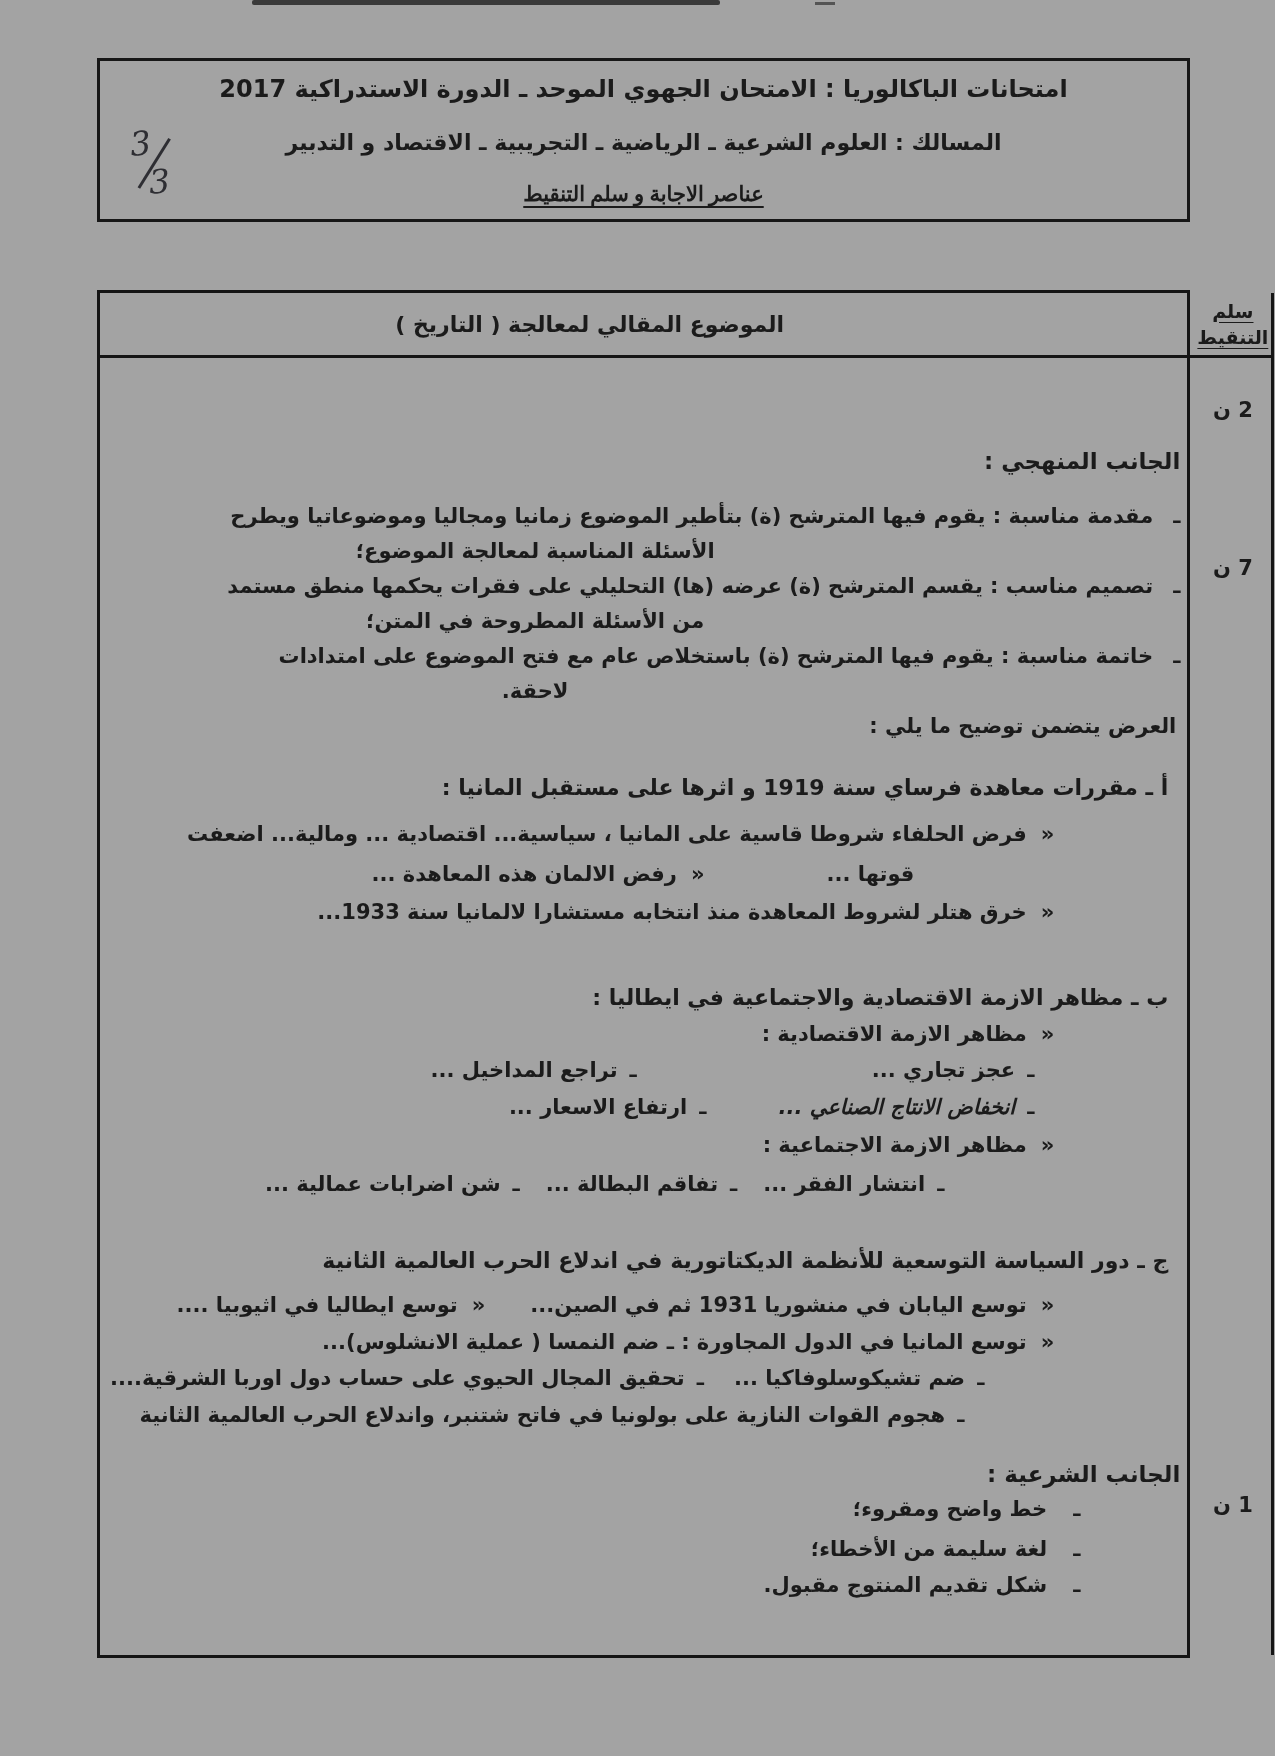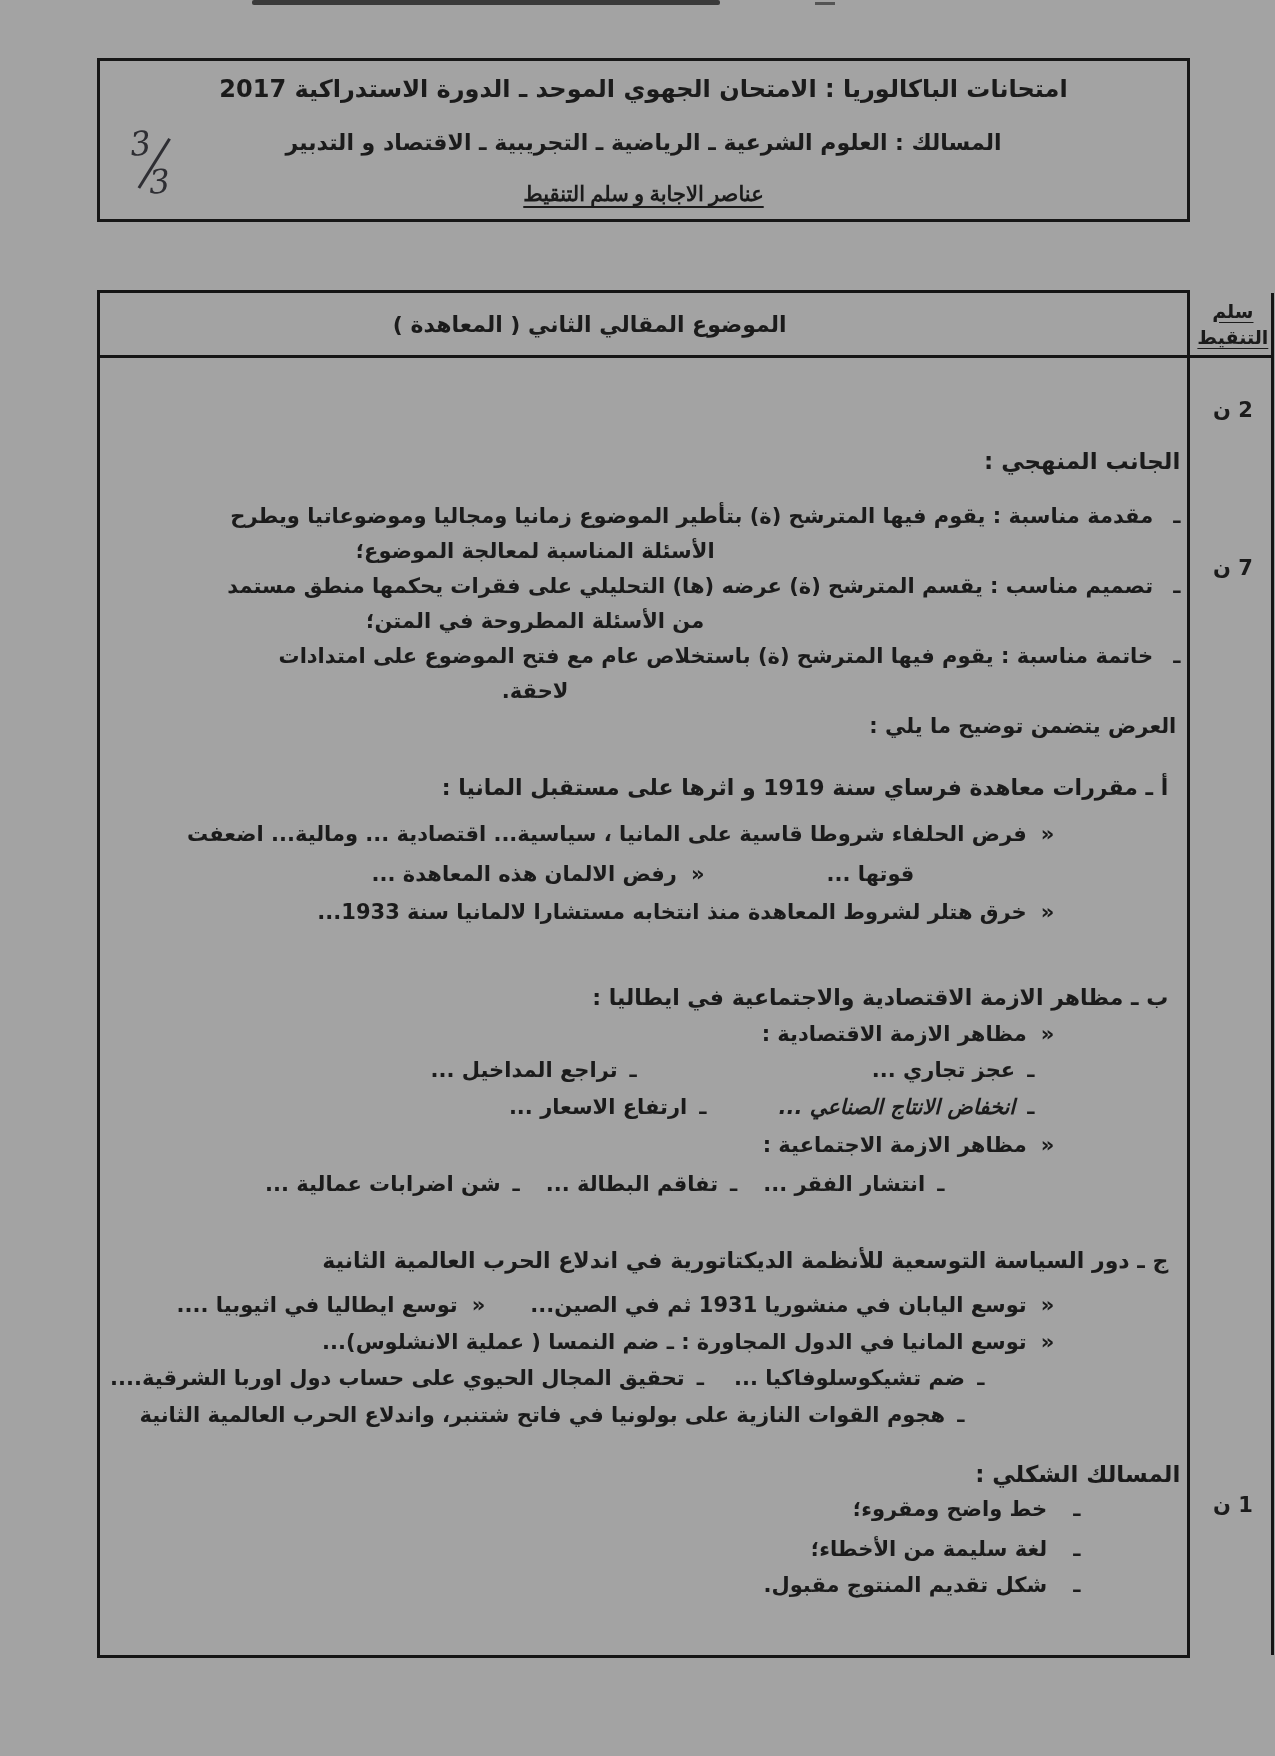--- a/index.html
+++ b/index.html
@@ -126,21 +126,21 @@
 
   <div class="page-marker">
     <span class="num-top">3</span>
     <span class="slash"></span>
     <span class="num-bottom">3</span>
   </div>
 
   <div class="grading-table">
 
     <div class="content-col">
-      <div class="content-head">الموضوع المقالي الثاني ( المعاهدة )</div>
+      <div class="content-head">الموضوع المقالي لمعالجة ( التاريخ )</div>
       <div class="content-body">
 
         <div class="line heading mt86">الجانب المنهجي :</div>
 
         <div class="line mt20">
           <span class="dash gap20">ـ</span>
           <span>مقدمة مناسبة : يقوم فيها المترشح (ة) بتأطير الموضوع زمانيا ومجاليا وموضوعاتيا ويطرح</span>
         </div>
         <div class="cont-line mt0">الأسئلة المناسبة لمعالجة الموضوع؛</div>
 
@@ -230,21 +230,21 @@
           <span class="c-sub-gap">ضم تشيكوسلوفاكيا  ...</span>
           <span class="dash gap12">ـ</span>
           <span>تحقيق المجال الحيوي على حساب دول اوربا الشرقية....</span>
         </div>
 
         <div class="line c-sub-row2 mt2">
           <span class="dash gap12">ـ</span>
           <span>هجوم القوات النازية على بولونيا في فاتح شتنبر، واندلاع الحرب العالمية الثانية</span>
         </div>
 
-        <div class="line heading mt24">المسالك الشكلي :</div>
+        <div class="line heading mt24">الجانب الشرعية :</div>
 
         <div class="line form-bullet mt0">
           <span class="dash gap26">ـ</span>
           <span>خط واضح ومقروء؛</span>
         </div>
         <div class="line form-bullet mt5">
           <span class="dash gap26">ـ</span>
           <span>لغة سليمة من الأخطاء؛</span>
         </div>
         <div class="line form-bullet mt1">

